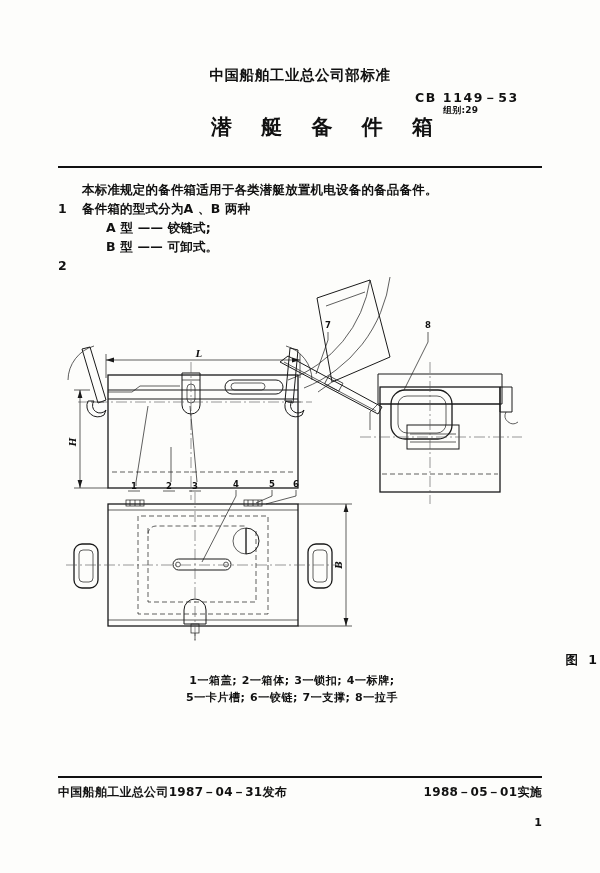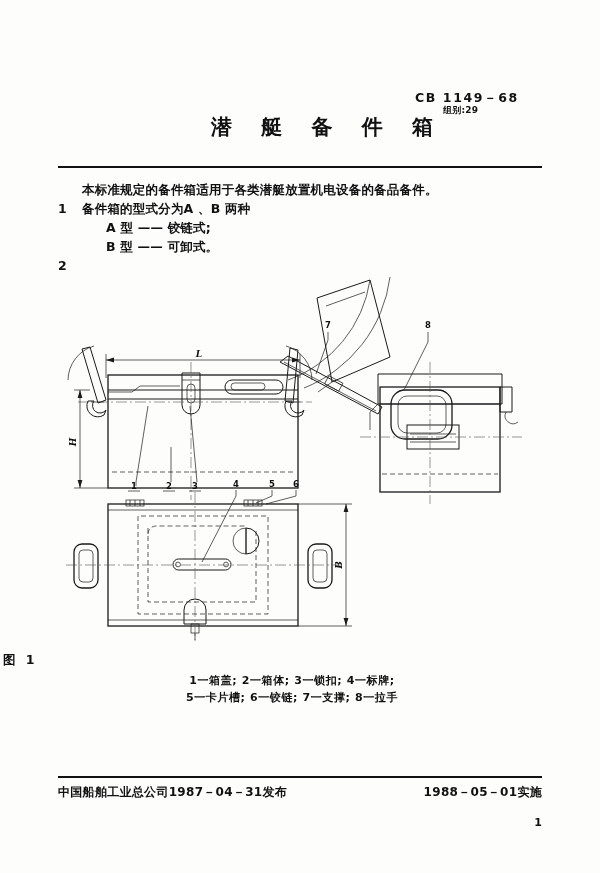--- a/index.html
+++ b/index.html
@@ -107,21 +107,21 @@
     top: 262px;
     width: 480px;
     height: 400px;
   }
   #figure svg { display: block; }
 
   .fig-caption {
     position: absolute;
     left: 0; right: 0;
     top: 652px;
-    text-align: left;
+    text-align: right;
     font-size: 12.5px;
     font-weight: bold;
     letter-spacing: 3px;
     text-indent: 3px;
   }
   .fig-legend {
     position: absolute;
     left: 0; right: 16px;
     text-align: center;
     font-size: 11px;
@@ -173,22 +173,23 @@
   .center { stroke: #555; stroke-width: 0.6; fill: none; stroke-dasharray: 11 3 2 3; }
   .lead { stroke: #1a1a1a; stroke-width: 0.7; fill: none; }
   .num { font-family: "DejaVu Sans", sans-serif; font-size: 8.5px; font-weight: bold; fill: #111; }
   .dimlbl { font-family: "DejaVu Serif", serif; font-size: 9px; font-style: italic; font-weight: bold; fill: #111; }
 </style>
 </head>
 <body>
 
 <div id="page">
 
-
-  <div class="std-number">CB 1149－68</div>
+  <div class="org-line">中国船舶工业总公司部标准</div>
+
+  <div class="std-number">CB 1149－53</div>
   <div class="std-group">组别:29</div>
 
   <div class="doc-title">潜 艇 备 件 箱</div>
 
   <div class="rule-top"></div>
 
   <div class="body-text">
 
     <div class="para-intro">本标准规定的备件箱适用于各类潜艇放置机电设备的备品备件。</div>
 

